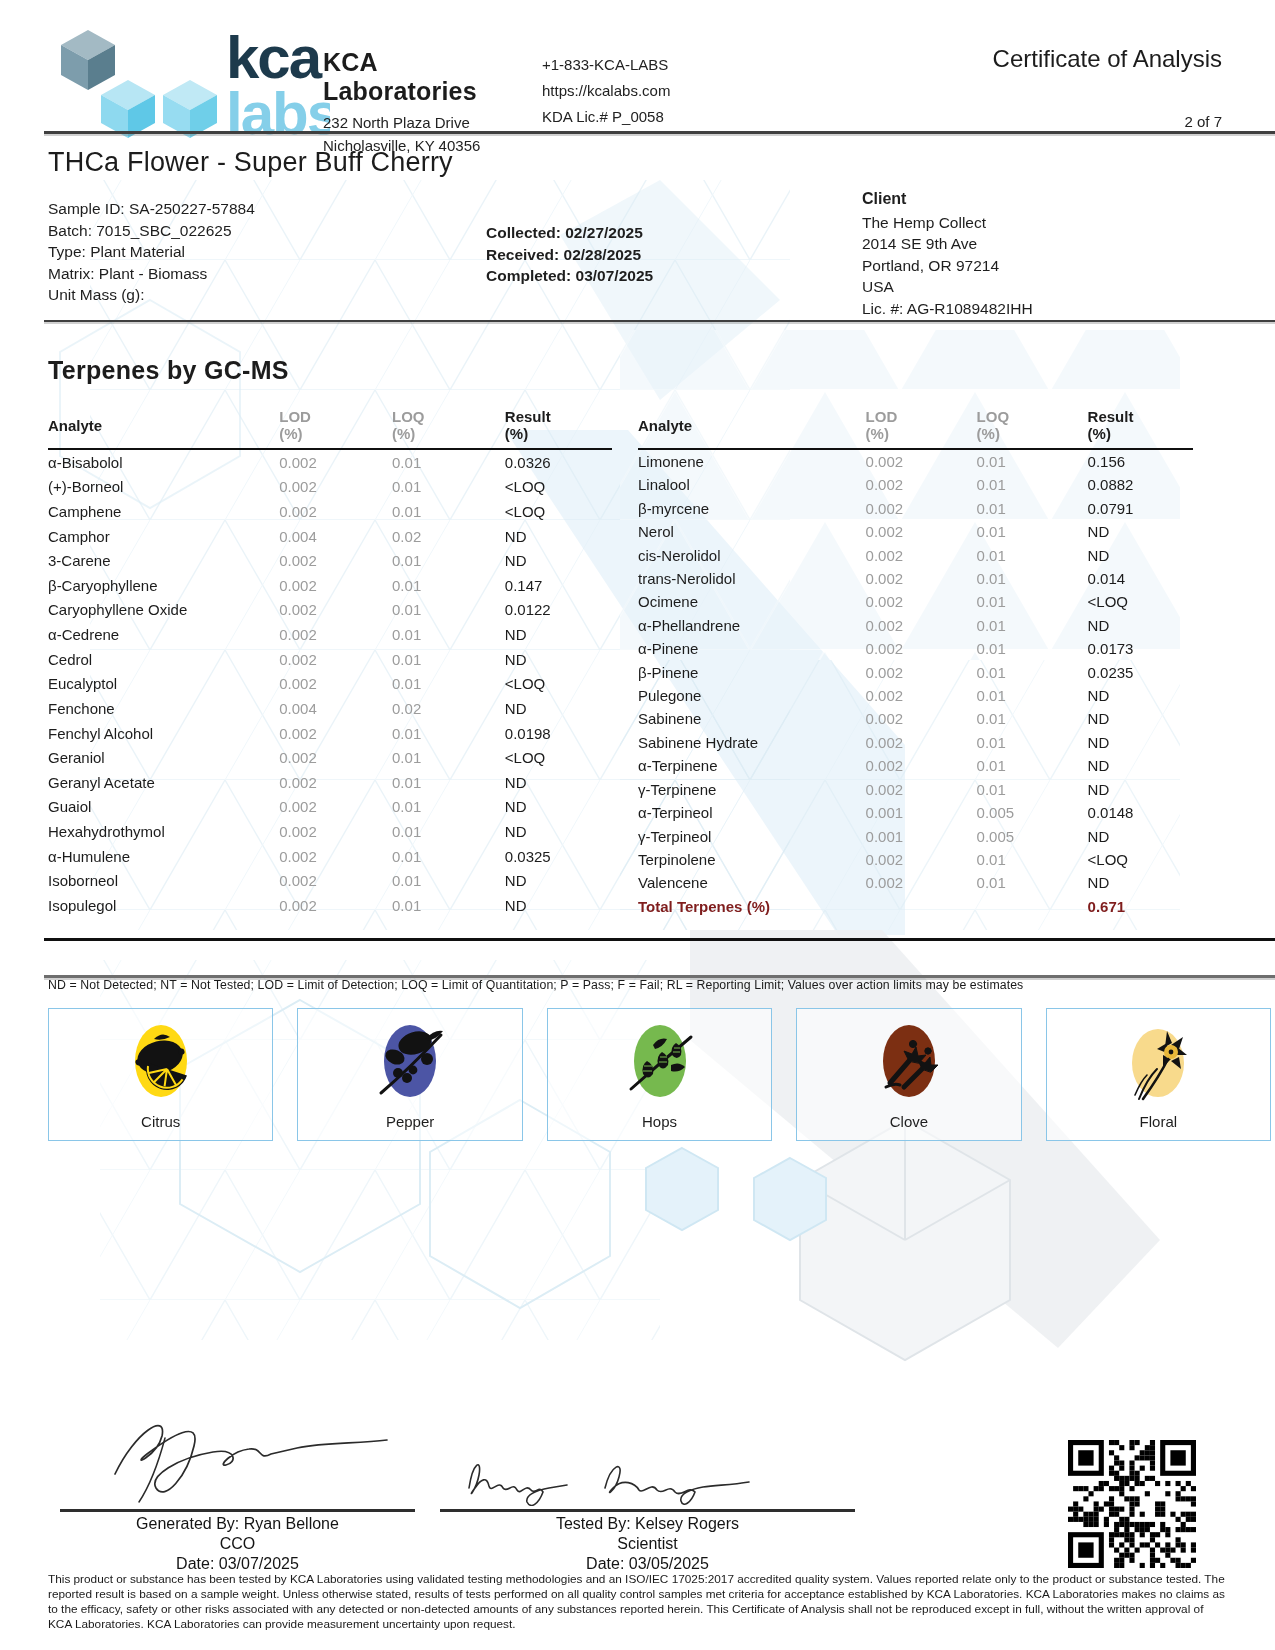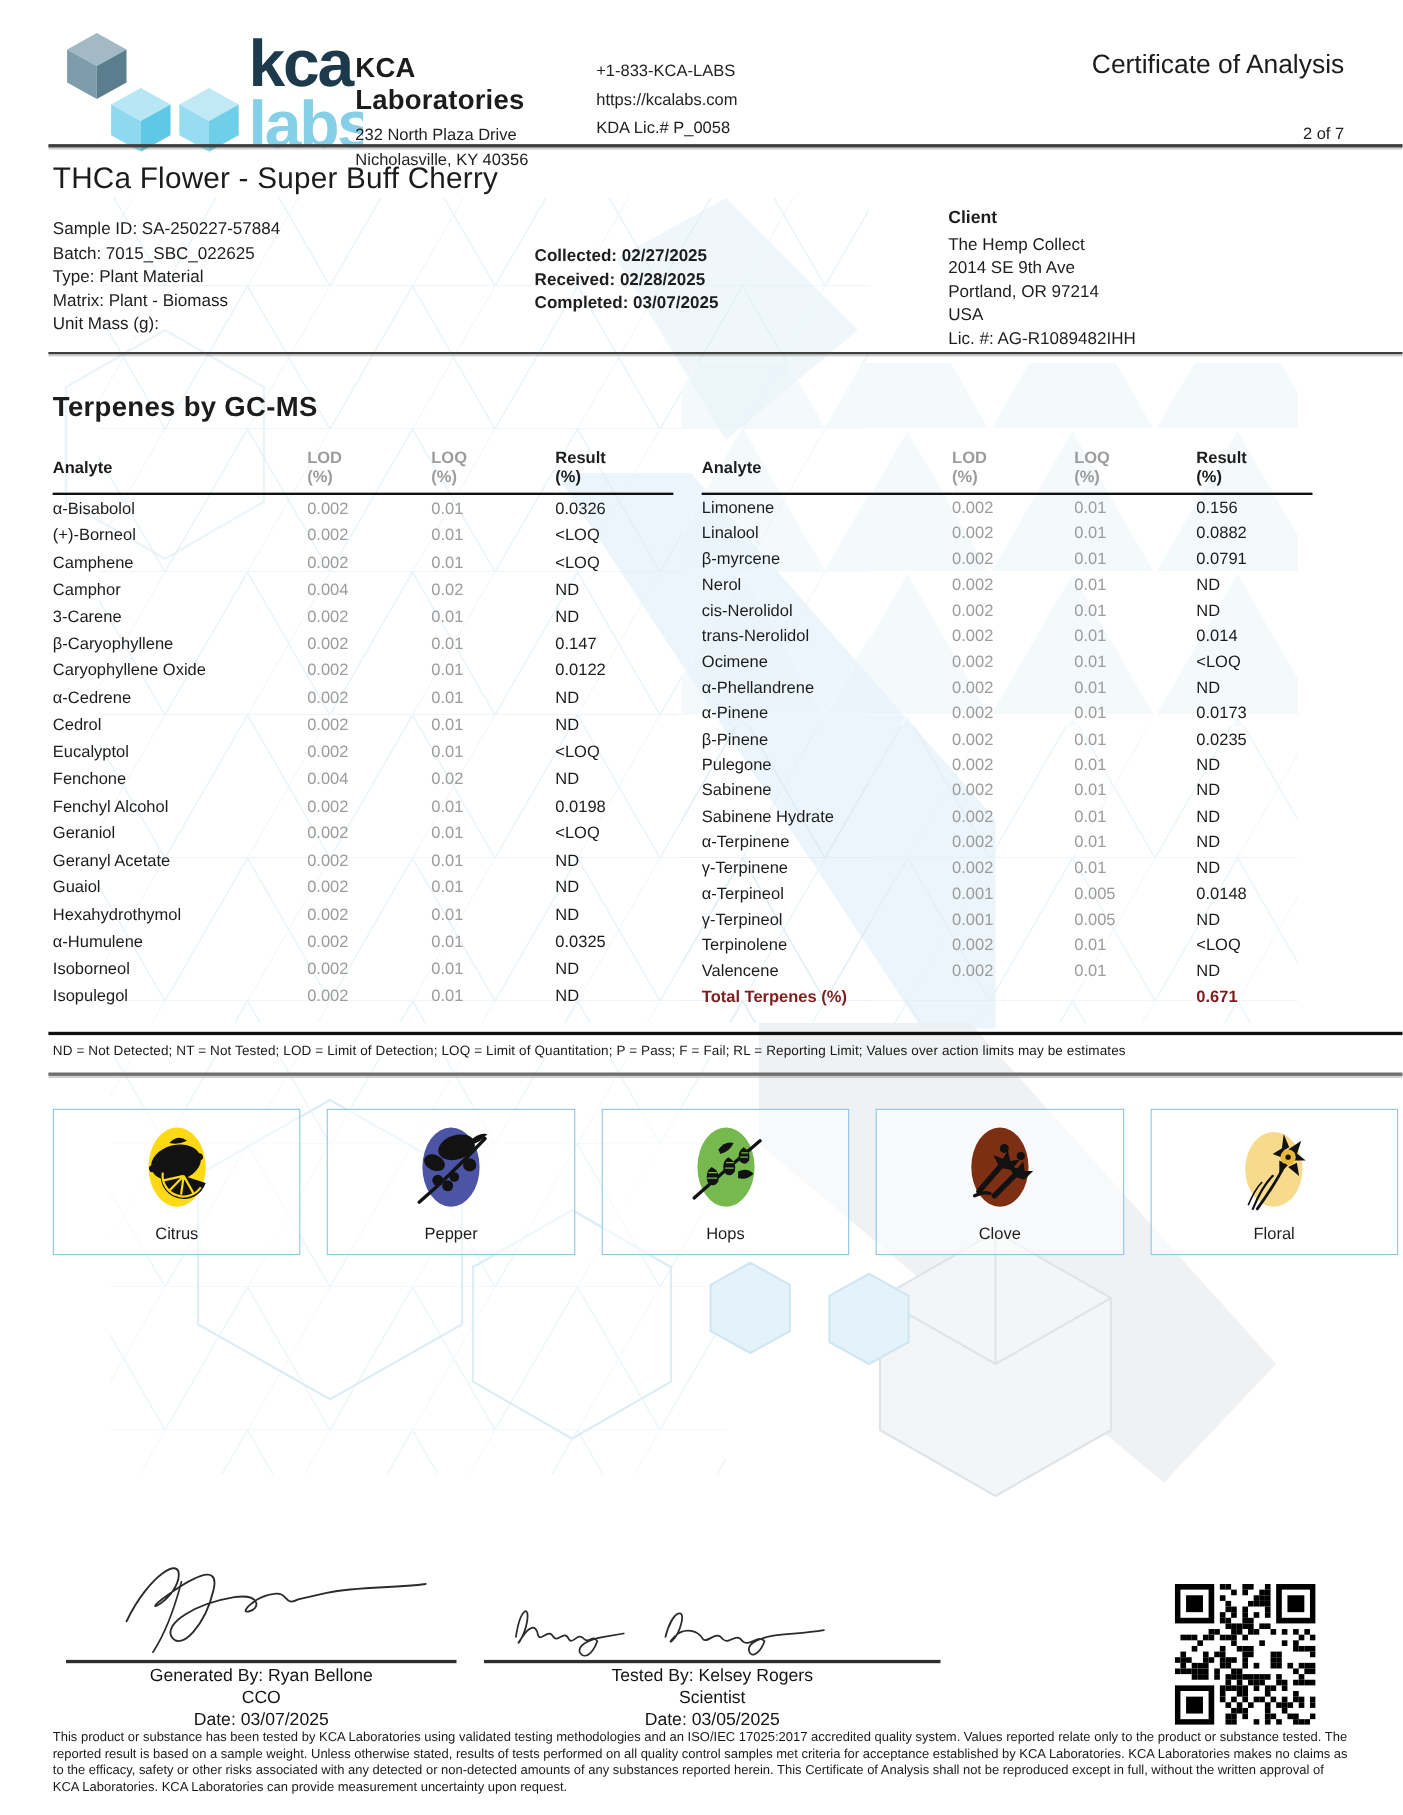--- a/index.html
+++ b/index.html
@@ -29,21 +29,21 @@
   table.left-t{width:564px;} table.right-t{width:555px;}
   .terp th{text-align:left;vertical-align:middle;font-size:15px;font-weight:bold;
            padding:0 0 6px 0;border-bottom:2.4px solid #101010;}
   .terp th .unit{display:block;}
   .terp .muted{color:#9c9c9c;}
   .terp td{font-size:15px;line-height:23.4px;white-space:nowrap;vertical-align:middle;padding:0;}
   .terp td.col-lod,.terp td.col-loq{color:#9c9c9c;}
   .col-analyte{width:41%;} .col-lod{width:20%;} .col-loq{width:20%;} .col-result{width:19%;}
   .total-row td{font-weight:bold;color:#7f1d1d;}
 
-  .footnote{font-size:12.3px;color:#1a1a1a;letter-spacing:.1px;}
+  .footnote{font-size:12.3px;color:#1a1a1a;letter-spacing:.1px;margin-top:30px;}
 
   .flavors{position:absolute;left:48px;right:48px;top:1008px;z-index:1;display:flex;gap:24px;}
   .flavor-box{flex:1;height:133px;border:1.6px solid #8ac6e8;background:rgba(255,255,255,.55);
               display:flex;flex-direction:column;align-items:center;justify-content:space-between;
               padding:12px 0 10px 0;box-sizing:border-box;text-align:center;}
   .flavor-icon{height:84px;width:90px;}
   .flavor-label{font-size:15px;color:#1e1e1e;}
 
   .sig-line{position:absolute;z-index:1;height:2.6px;background:#2e2e2e;}
   .sig-block{position:absolute;z-index:1;text-align:center;font-size:16px;line-height:20px;color:#141414;}

